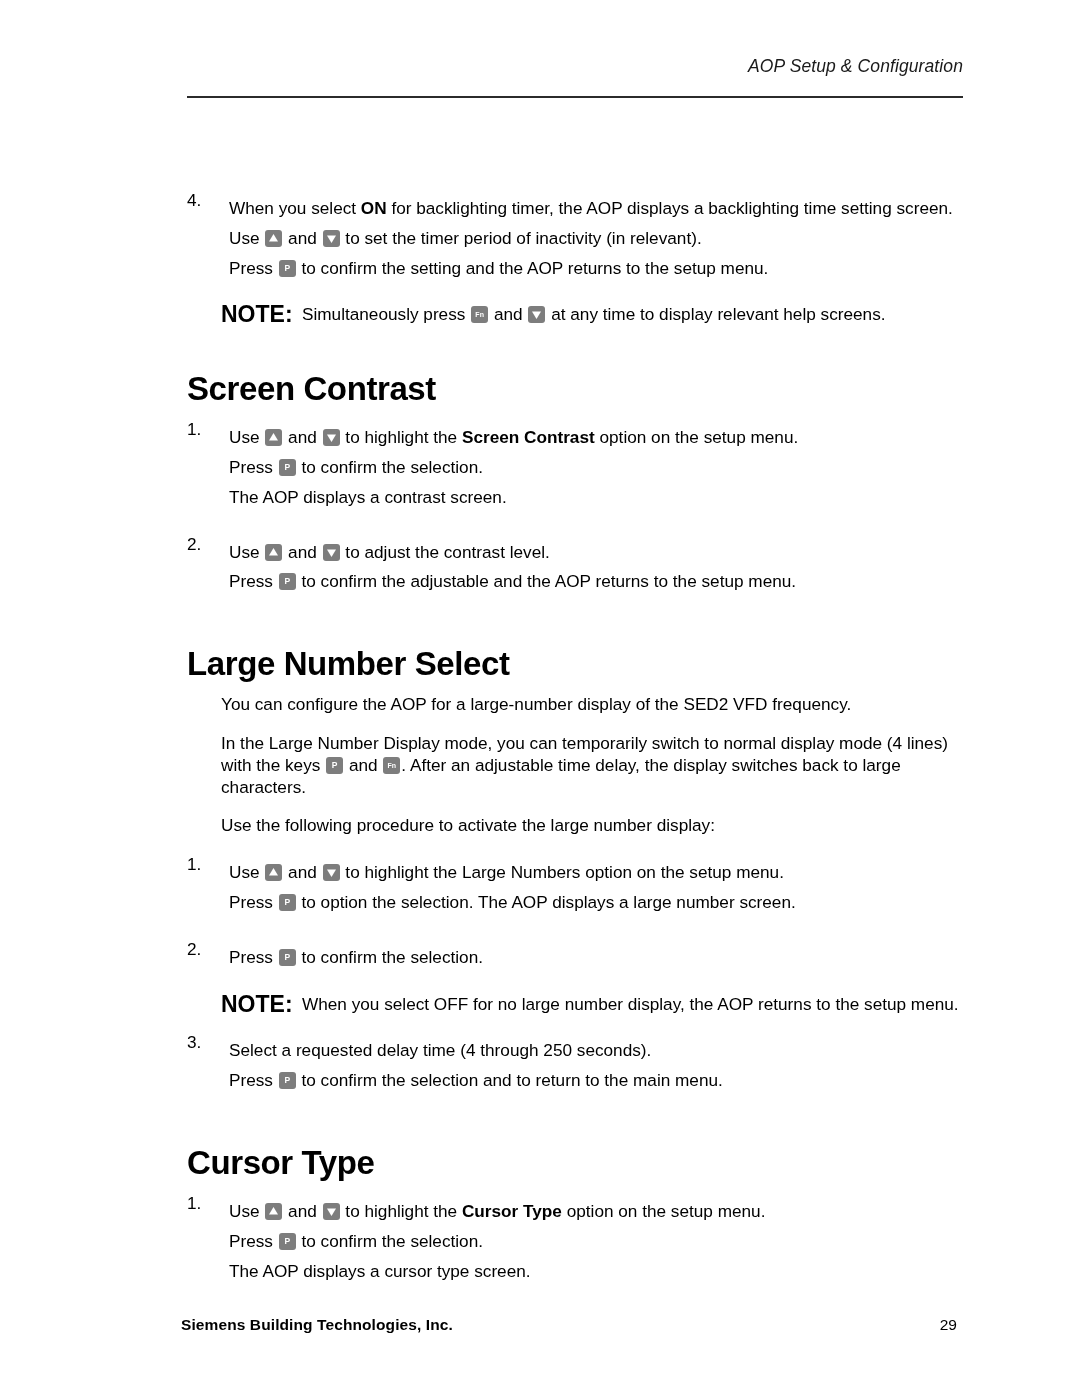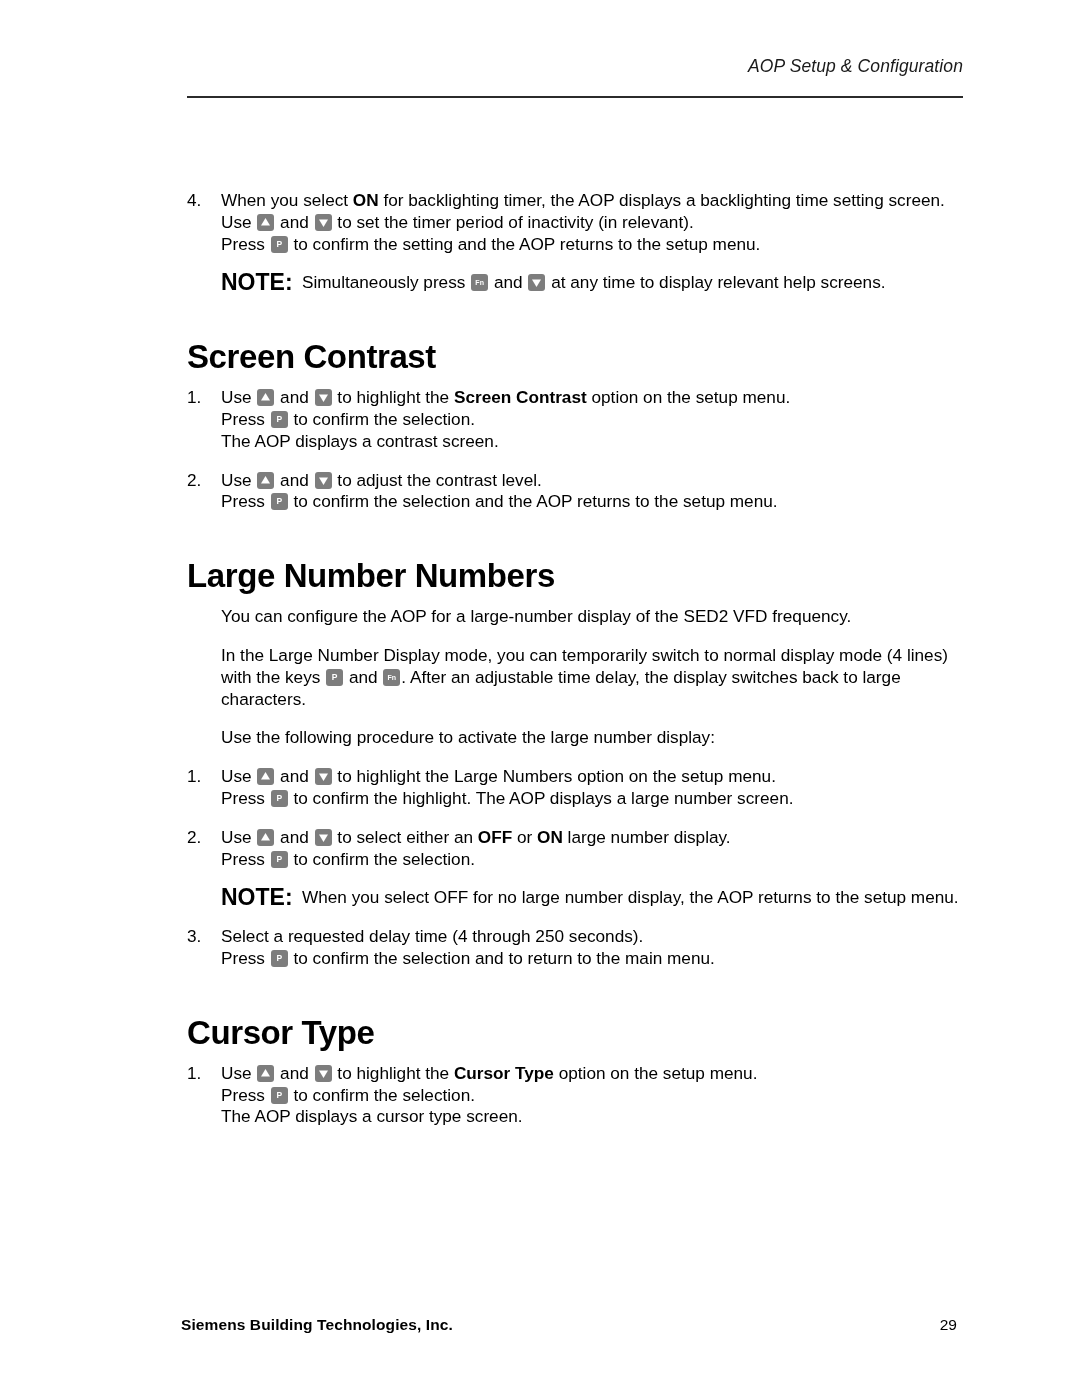--- a/index.html
+++ b/index.html
@@ -50,21 +50,21 @@
 
   
   .content {
     position: absolute;
     left: 187px;
     top: 190px;
     width: 790px;
   }
 
   p, .line {
-    margin: 0;
+    margin: 8px;
     font-size: 17.2px;
     line-height: 21.8px;
     color: #000;
   }
 
   
   .item {
     display: flex;
     align-items: flex-start;
   }
@@ -223,27 +223,27 @@
     <div class="gap-md"></div>
 
     <div class="item">
       <div class="item-num">2.</div>
       <div class="item-body">
         <div class="line"><span>Use </span><span class="key key-up"><svg width="17" height="17" viewBox="0 0 17 17">
                 <polygon points="8.5,4 13,11.5 4,11.5" fill="#ffffff"></polygon>
               </svg></span><span> and </span><span class="key key-down"><svg width="17" height="17" viewBox="0 0 17 17">
                 <polygon points="8.5,13 4,5.5 13,5.5" fill="#ffffff"></polygon>
               </svg></span><span> to adjust the contrast level.</span></div>
-        <div class="line"><span>Press </span><span class="key key-p"><span class="key-text">P</span></span><span> to confirm the selection and the AOP returns to the setup menu.</span></div>
+        <div class="line"><span>Press </span><span class="key key-p"><span class="key-text">P</span></span><span> to confirm the adjustable and the AOP returns to the setup menu.</span></div>
       </div>
     </div>
 
     <div class="gap-xxl"></div>
 
-    <h1 class="section">Large Number Numbers</h1>
+    <h1 class="section">Large Number Select</h1>
 
     <div class="gap-sm"></div>
 
     <div class="para">You can configure the AOP for a large-number display of the SED2 VFD frequency.</div>
 
     <div class="gap-md"></div>
 
     <div class="para"><span>In the Large Number Display mode, you can temporarily switch to normal display mode (4 lines) with the keys </span><span class="key key-p"><span class="key-text">P</span></span><span> and </span><span class="key key-fn"><span class="key-text">Fn</span></span><span>. After an adjustable time delay, the display switches back to large characters.</span></div>
 
     <div class="gap-md"></div>
@@ -253,34 +253,29 @@
     <div class="gap-md"></div>
 
     <div class="item">
       <div class="item-num">1.</div>
       <div class="item-body">
         <div class="line"><span>Use </span><span class="key key-up"><svg width="17" height="17" viewBox="0 0 17 17">
                 <polygon points="8.5,4 13,11.5 4,11.5" fill="#ffffff"></polygon>
               </svg></span><span> and </span><span class="key key-down"><svg width="17" height="17" viewBox="0 0 17 17">
                 <polygon points="8.5,13 4,5.5 13,5.5" fill="#ffffff"></polygon>
               </svg></span><span> to highlight the Large Numbers option on the setup menu.</span></div>
-        <div class="line"><span>Press </span><span class="key key-p"><span class="key-text">P</span></span><span> to confirm the highlight. The AOP displays a large number screen.</span></div>
+        <div class="line"><span>Press </span><span class="key key-p"><span class="key-text">P</span></span><span> to option the selection. The AOP displays a large number screen.</span></div>
       </div>
     </div>
 
     <div class="gap-md"></div>
 
     <div class="item">
       <div class="item-num">2.</div>
       <div class="item-body">
-        <div class="line"><span>Use </span><span class="key key-up"><svg width="17" height="17" viewBox="0 0 17 17">
-                <polygon points="8.5,4 13,11.5 4,11.5" fill="#ffffff"></polygon>
-              </svg></span><span> and </span><span class="key key-down"><svg width="17" height="17" viewBox="0 0 17 17">
-                <polygon points="8.5,13 4,5.5 13,5.5" fill="#ffffff"></polygon>
-              </svg></span><span> to select either an </span><b>OFF</b><span> or </span><b>ON</b><span> large number display.</span></div>
         <div class="line"><span>Press </span><span class="key key-p"><span class="key-text">P</span></span><span> to confirm the selection.</span></div>
       </div>
     </div>
 
     <div class="gap-md"></div>
 
     <div class="note note-indent2">
       <div class="note-label">NOTE:</div>
       <div class="note-body">When you select OFF for no large number display, the AOP returns to the setup menu.</div>
     </div>

